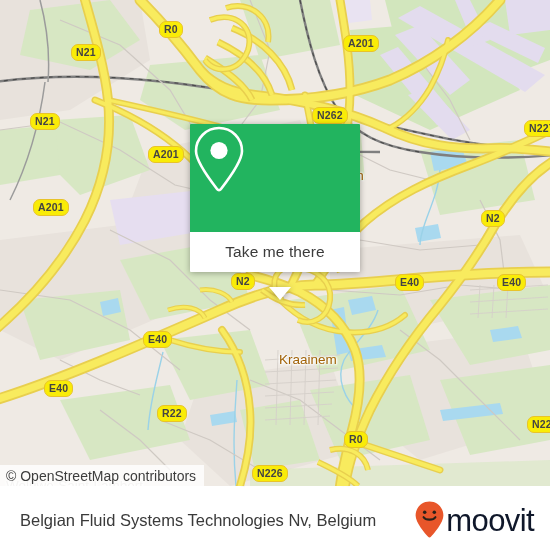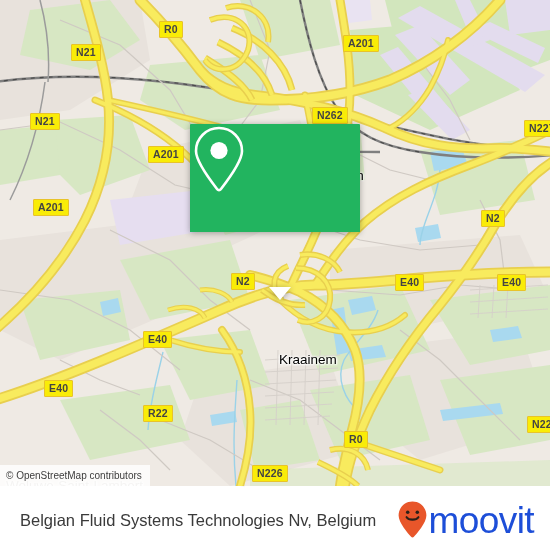--- a/index.html
+++ b/index.html
@@ -16,34 +16,34 @@
     background:#efeae4;
     overflow:hidden;
   }
   .map svg{position:absolute;left:0;top:0;}
 
   
   .shield{
     position:absolute;
     background:#f9ec07;
     border:1.5px solid #e8c32a;
-    border-radius:1px;
+    border-radius:7px;
     color:#444444;
     font-size:10.5px;
     font-weight:bold;
     line-height:13px;
     padding:1px 4px 1px 4px;
     letter-spacing:.2px;
     white-space:nowrap;
     box-sizing:border-box;
     text-align:center;
   }
   .place{
     position:absolute;
-    color:#000000;
+    color:#a16207;
     font-size:13.5px;
     white-space:nowrap;
     text-shadow:0 0 3px #fff,0 0 3px #fff,0 0 3px #fff,1px 1px 2px #fff;
   }
   .place.faded{color:#c8c4bf;}
 
   
   .popup{
     position:absolute;left:190px;top:124px;width:170px;
     filter:drop-shadow(0 1px 3px rgba(0,0,0,.32));
@@ -68,21 +68,21 @@
     border-left:11px solid transparent;
     border-right:11px solid transparent;
     border-top:13px solid #ffffff;
   }
 
   
   .osm-bar{
     position:absolute;left:0;top:465px;
     background:rgba(255,255,255,.80);
     padding:3px 8px 4px 6px;
-    font-size:10px;color:#3d3d3d;
+    font-size:14px;color:#3d3d3d;
     line-height:16px;
     white-space:nowrap;
   }
 
   
   .bottom{
     position:absolute;left:0;top:486px;width:550px;height:68px;
     background:#ffffff;
     overflow:hidden;
   }
@@ -92,21 +92,21 @@
   }
   .bottom .title{
     position:absolute;left:20px;top:50%;transform:translateY(-50%);
     font-size:16.5px;color:#3a3a3a;white-space:nowrap;
   }
   .brand{
     position:absolute;right:16px;top:50%;transform:translateY(-50%);
     display:flex;align-items:center;gap:1px;
   }
   .brand .word{
-    font-size:37px;color:#1d4ed8;letter-spacing:-.6px;
+    font-size:31px;color:#0f172a;letter-spacing:-.6px;
     font-weight:500;line-height:31px;
   }
 </style>
 </head>
 <body>
 
 <div id="app">
 
   <div class="map">
     <svg width="550" height="486" viewBox="0 0 550 486">
@@ -320,37 +320,40 @@
         <div class="shield" style="left: 148px; top: 146px;">A201</div>
         <div class="shield" style="left: 524px; top: 120px;">N227</div>
         <div class="shield" style="left: 33px; top: 199px;">A201</div>
         <div class="shield" style="left: 481px; top: 210px;">N2</div>
         <div class="shield" style="left: 231px; top: 273px;">N2</div>
         <div class="shield" style="left: 395px; top: 274px;">E40</div>
         <div class="shield" style="left: 497px; top: 274px;">E40</div>
         <div class="shield" style="left: 143px; top: 331px;">E40</div>
         <div class="shield" style="left: 527px; top: 416px;">N227</div>
         <div class="shield" style="left: 44px; top: 380px;">E40</div>
-        <div class="shield" style="left: 143px; top: 405px;">R22</div>
+        <div class="shield" style="left: 157px; top: 405px;">R22</div>
         <div class="shield" style="left: 344px; top: 431px;">R0</div>
         <div class="shield" style="left: 252px; top: 465px;">N226</div>
       </div>
 
     <div id="place-layer">
         <div class="place" style="left: 345px; top: 168px;">em</div>
         <div class="place" style="left: 279px; top: 352px;">Kraainem</div>
         <div class="place faded" style="left: 6px; top: 478px;">Woluwe-Saint-Lambert</div>
       </div>
 
     <div class="popup">
       <div class="popup-head">
         <svg width="58" height="72" viewBox="0 0 58 72">
           <path d="M29 4 C16.3 4 6 14.3 6 27 C6 37.5 22 58.5 27.2 65.2 C28.1 66.4 29.9 66.4 30.8 65.2 C36 58.5 52 37.5 52 27 C52 14.3 41.7 4 29 4 Z" fill="none" stroke="#ffffff" stroke-width="2.6"></path>
           <circle cx="29" cy="26.5" r="8.6" fill="#ffffff"></circle>
         </svg>
+      </div>
+      <div class="popup-foot">
+        <span class="lbl">Take me there</span>
       </div>
       <div class="popup-tail"></div>
     </div>
 
     <div class="osm-bar">© OpenStreetMap contributors</div>
   </div>
 
   <div class="bottom">
     <svg class="wm" viewBox="0 0 550 550">
       <g fill="none" stroke="#8b8b8b" stroke-width="9">

